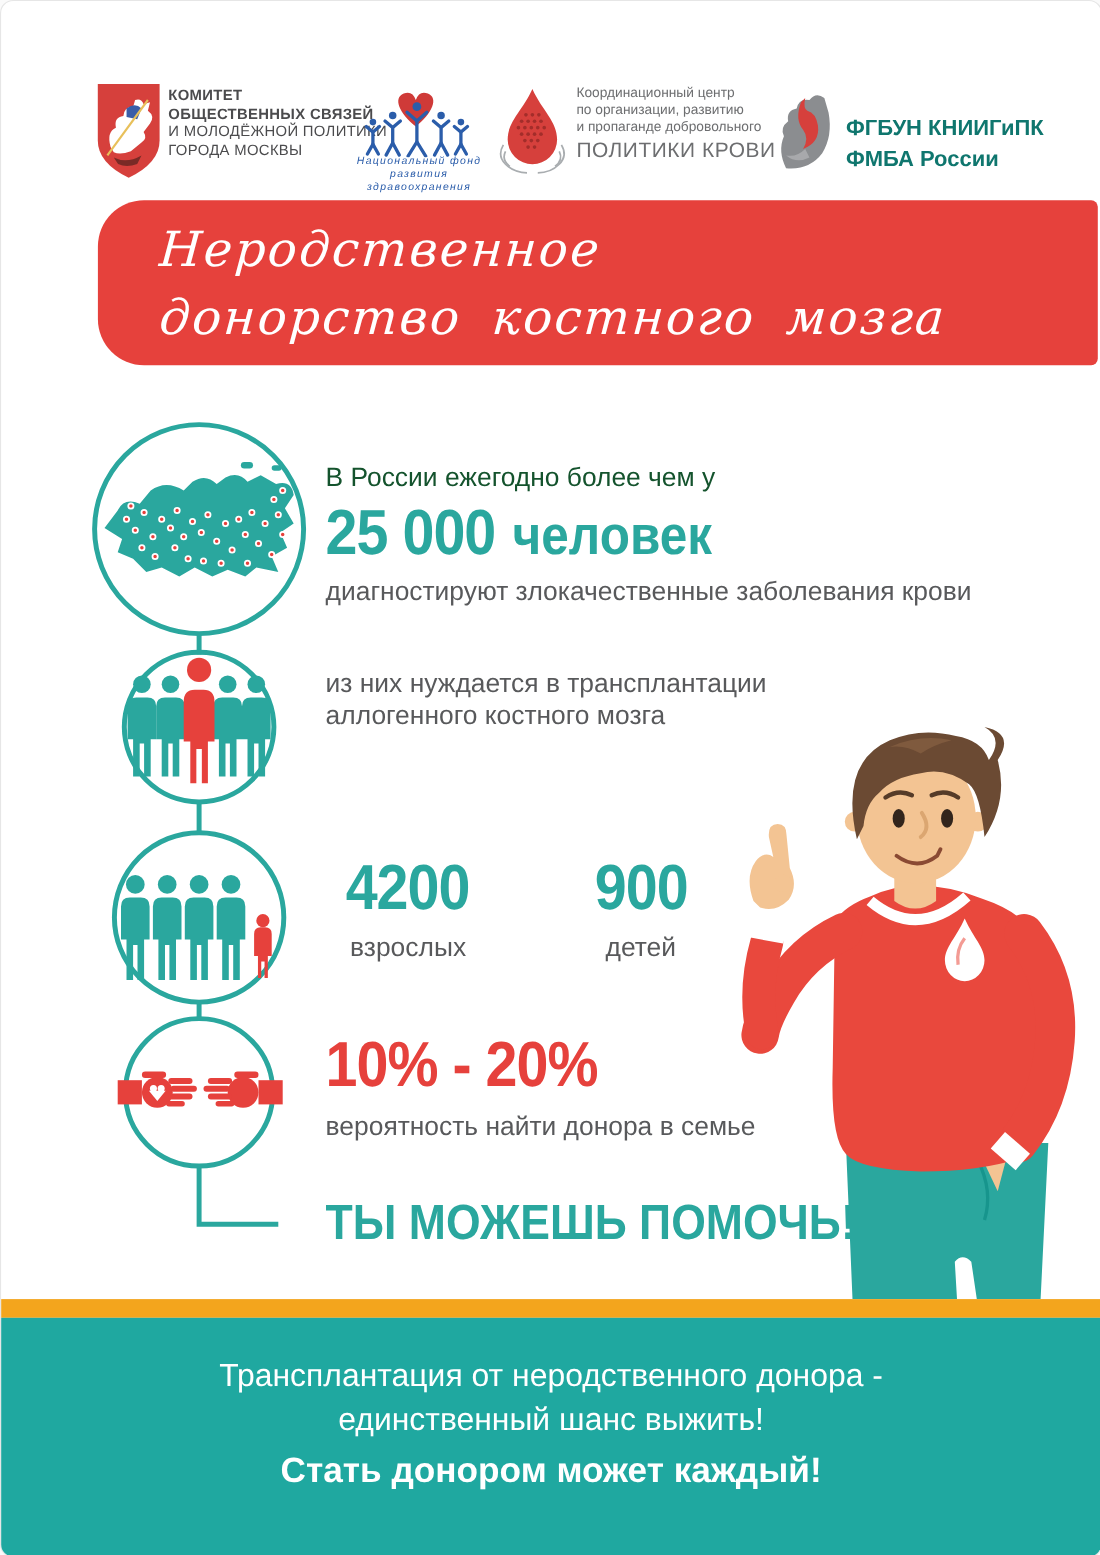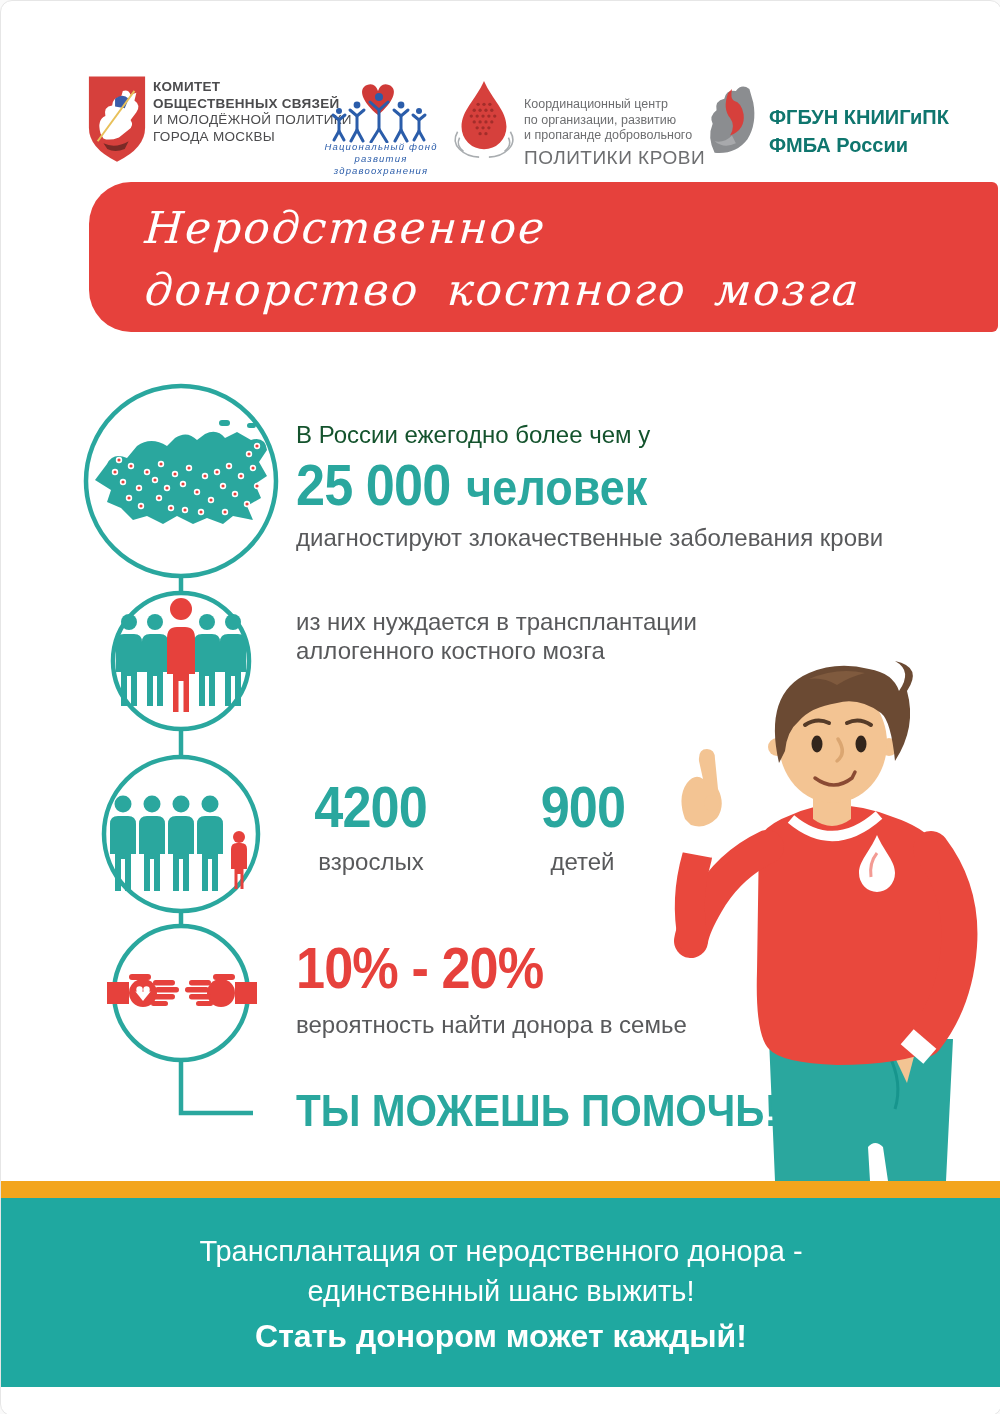--- a/index.html
+++ b/index.html
@@ -7,21 +7,21 @@
     position:relative;width:1000px;height:1414px;background:#ffffff;
     border:1px solid #e6e6e6;border-radius:12px;overflow:hidden;
     font-family:"Liberation Sans",sans-serif;
   }
   .abs{position:absolute;}
   
   .moscow-text{position:absolute;left:152px;top:78px;color:#4b4b4d;font-size:13.5px;line-height:16.5px;letter-spacing:.3px;}
   .moscow-text .b{font-weight:bold;}
   .fund-text{position:absolute;left:312px;top:140px;width:136px;text-align:center;color:#2b5daa;
     font-size:9.5px;line-height:12px;font-style:italic;letter-spacing:1.2px;}
-  .center-text{position:absolute;left:523px;top:96px;color:#6d6e70;}
+  .center-text{position:absolute;left:523px;top:76px;color:#6d6e70;}
   .center-text .sm{font-size:12.5px;line-height:15.5px;}
   .center-text .bg{font-size:19px;margin-top:3px;letter-spacing:.5px;}
   .fmba-text{position:absolute;left:768px;top:102px;color:#0f766e;font-size:20px;line-height:28px;font-weight:bold;}
   
   .banner{position:absolute;left:88px;top:181px;width:909px;height:150px;background:#e6413c;
     border-radius:42px 6px 6px 42px;}
   .banner .t1,.banner .t2{
     position:absolute;left:56px;color:#ffffff;font-family:"DejaVu Serif",serif;font-style:italic;
     font-size:44px;letter-spacing:2px;transform:skewX(-4deg);white-space:nowrap;}
   .banner .t1{top:20px;}
@@ -46,21 +46,21 @@
   .s3 .col .bignum{transform-origin:50% 50%;}
   .s3 .lab{font-size:24px;color:#58595b;margin-top:8px;text-align:center;}
   .s3 .c1{width:150px;}
   .s3 .c2{width:120px;margin-left:72px;}
   .s4{position:absolute;left:295px;top:933px;}
   .s4 .lab{font-size:24px;color:#58595b;margin-top:10px;text-align:right;}
   .cta{position:absolute;left:295px;top:1084px;font-weight:bold;font-size:45px;color:#2aa79e;
     transform:scaleX(.9);transform-origin:0 0;white-space:nowrap;letter-spacing:0;}
   
   .stripe{position:absolute;left:0;top:1180px;width:1000px;height:17px;background:#f3a51d;}
-  .band{position:absolute;left:0;top:1197px;width:1000px;height:189px;background:#1fa8a0;
+  .band{position:absolute;left:0;top:1197px;width:1000px;height:217px;background:#1fa8a0;
     text-align:center;color:#ffffff;}
   .band .l1{margin-top:33px;font-size:29px;line-height:40px;}
   .band .l2{font-size:29px;line-height:40px;}
   .band .l3{font-size:32px;line-height:46px;font-weight:bold;margin-top:2px;}
 </style>
 </head>
 <body>
 
 <div class="poster">
 

